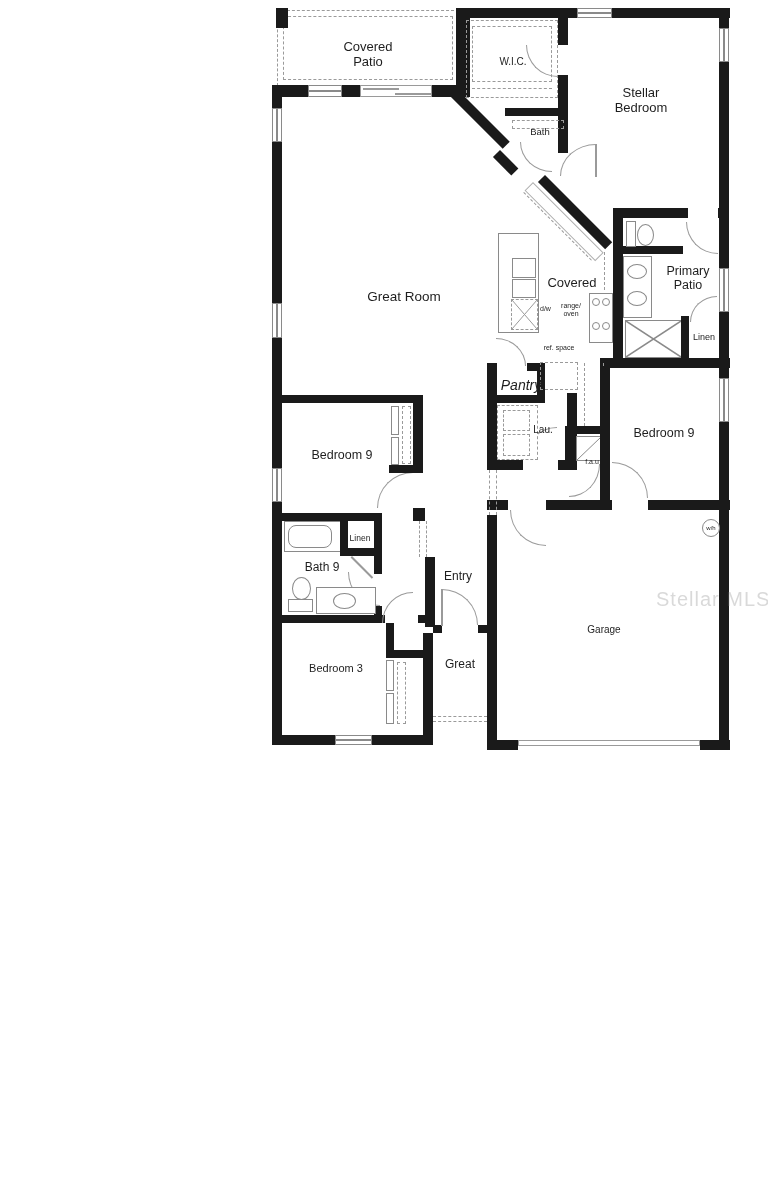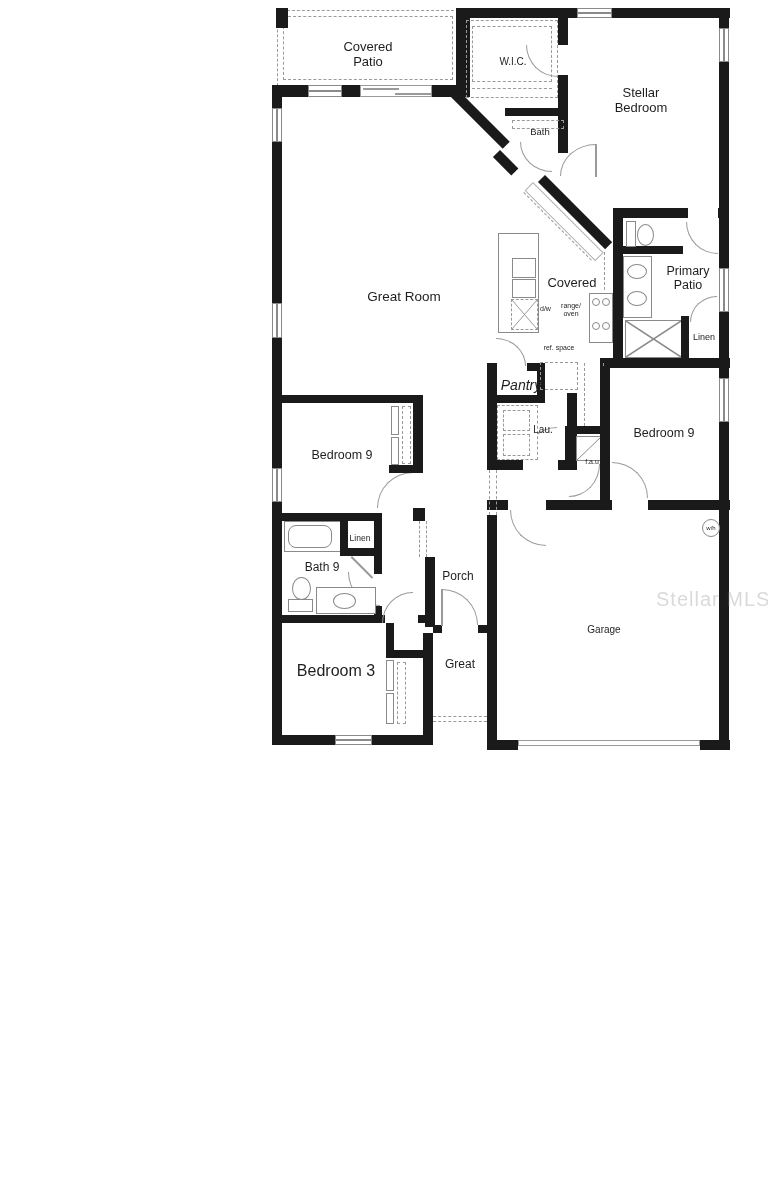--- a/index.html
+++ b/index.html
@@ -231,20 +231,20 @@
   <div class="lbl" style="left:540px;top:305px;width:22px;font-size:7px;text-align:left;">d/w</div>
   <div class="lbl" style="left:555px;top:302px;width:32px;font-size:7px;">range/ oven</div>
   <div class="lbl" style="left:541px;top:344px;width:36px;font-size:7px;">ref. space</div>
   <div class="lbl" style="left:499px;top:377px;width:44px;font-size:14px;font-style:italic;">Pantry</div>
   <div class="lbl" style="left:522px;top:424px;width:42px;font-size:10px;">Lau.</div>
   <div class="lbl" style="left:578px;top:458px;width:28px;font-size:7px;">f.a.u</div>
   <div class="lbl" style="left:614px;top:426px;width:100px;font-size:12.5px;">Bedroom 9</div>
   <div class="lbl" style="left:292px;top:448px;width:100px;font-size:12.5px;">Bedroom 9</div>
   <div class="lbl" style="left:345px;top:534px;width:30px;font-size:8.5px;">Linen</div>
   <div class="lbl" style="left:292px;top:561px;width:60px;font-size:12px;">Bath 9</div>
-  <div class="lbl" style="left:431px;top:570px;width:54px;font-size:12px;">Porch</div>
-  <div class="lbl" style="left:286px;top:662px;width:100px;font-size:16px;">Bedroom 3</div>
+  <div class="lbl" style="left:431px;top:570px;width:54px;font-size:12px;">Entry</div>
+  <div class="lbl" style="left:286px;top:662px;width:100px;font-size:11px;">Bedroom 3</div>
   <div class="lbl" style="left:432px;top:658px;width:56px;font-size:12px;">Great</div>
   <div class="lbl" style="left:559px;top:624px;width:90px;font-size:10px;">Garage</div>
 
   <div class="wm" style="left:656px;top:588px;width:130px;">Stellar MLS</div>
 
 </div>
 
 </body></html>

